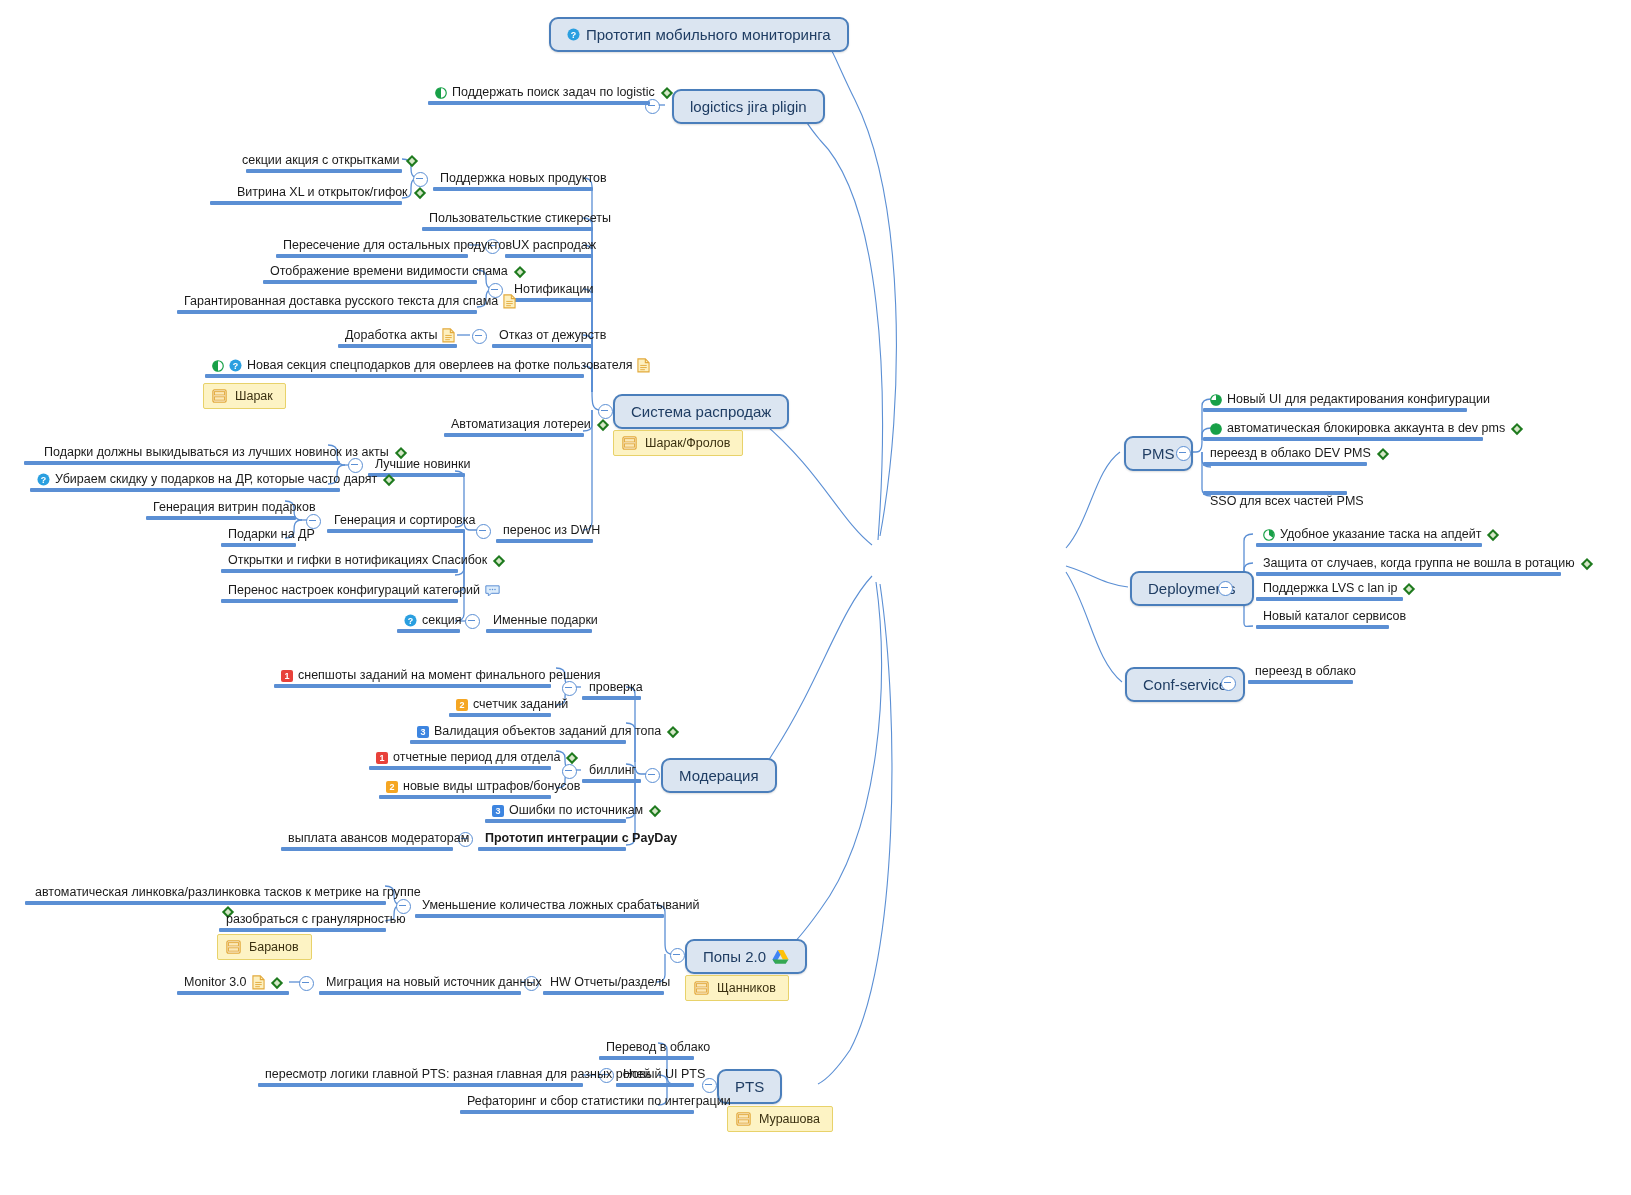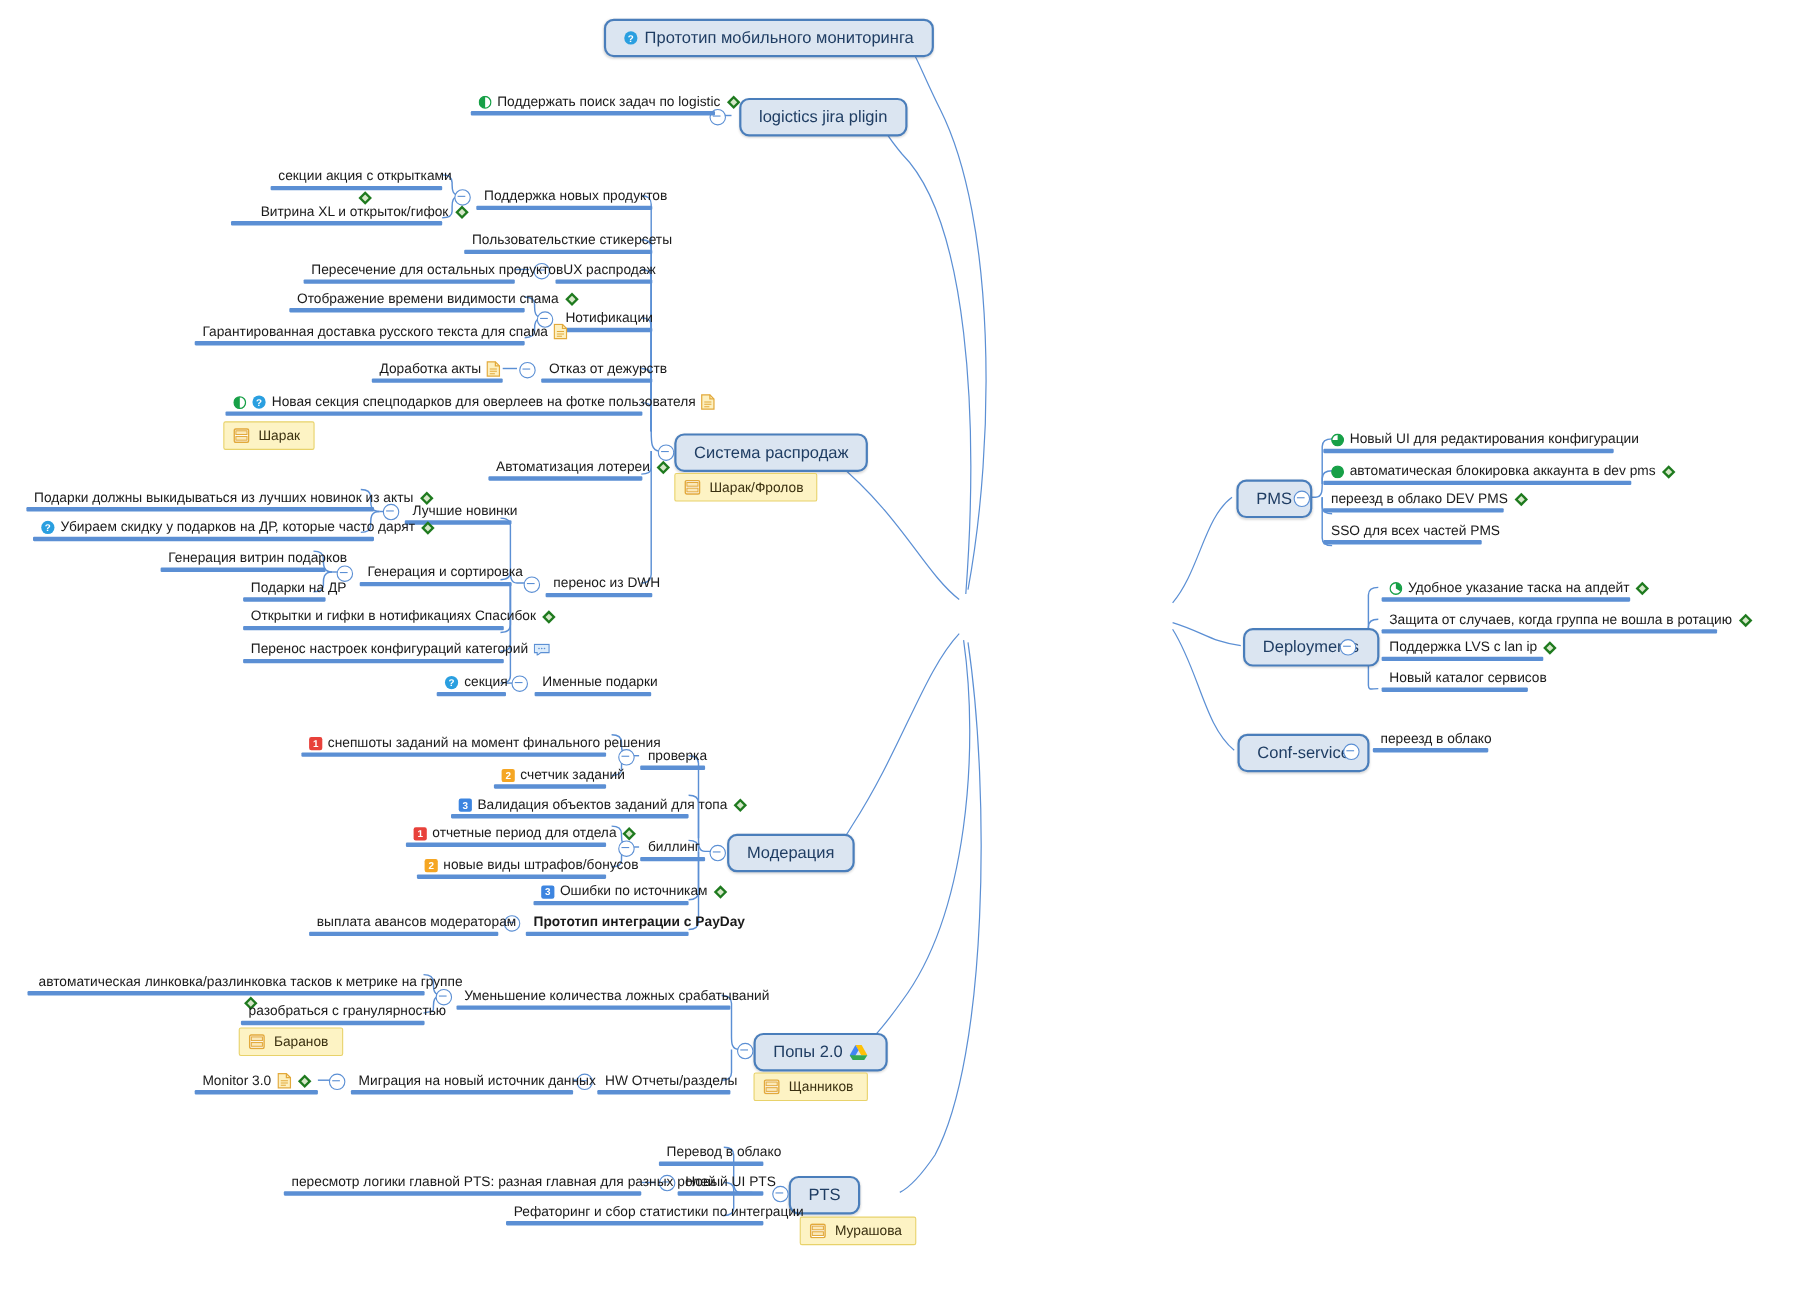--- a/index.html
+++ b/index.html
@@ -228,21 +228,21 @@
     </span>
     <span>Шарак/Фролов</span>
   </div>
 
   <div class="node sub" style="left:436px;top:171px;">
     <span>Поддержка новых продуктов</span>
   </div>
   <div class="underline" style="left:433px;top:187px;width:160px;"></div>
   <div class="handle" style="left:413px;top:172px;"></div>
 
-  <div class="node sub" style="left:249px;top:153px;flex-direction:column;">
+  <div class="node sub" style="left:238px;top:153px;">
     <span>секции акция с открытками</span>
     <span class="ico ico-flag">
         <svg viewBox="0 0 16 16">
           <path d="M8 1 L15 8 L8 15 L1 8 Z" fill="#1e7a1e"></path>
           <path d="M8 4.4 L11.6 8 L8 11.6 L4.4 8 Z" fill="#d6e8c8"></path>
         </svg>
       </span>
   </div>
   <div class="underline" style="left:246px;top:169px;width:156px;"></div>
 
@@ -368,21 +368,21 @@
   </div>
   <div class="underline" style="left:496px;top:539px;width:97px;"></div>
   <div class="handle" style="left:476px;top:524px;"></div>
 
   <div class="node sub" style="left:371px;top:457px;">
     <span>Лучшие новинки</span>
   </div>
   <div class="underline" style="left:368px;top:473px;width:97px;"></div>
   <div class="handle" style="left:348px;top:458px;"></div>
 
-  <div class="node sub" style="left:27px;top:445px;align-items:center;">
+  <div class="node sub" style="left:40px;top:445px;align-items:center;">
     <span>Подарки должны выкидываться из лучших новинок из акты</span>
     <span class="ico ico-flag">
         <svg viewBox="0 0 16 16">
           <path d="M8 1 L15 8 L8 15 L1 8 Z" fill="#1e7a1e"></path>
           <path d="M8 4.4 L11.6 8 L8 11.6 L4.4 8 Z" fill="#d6e8c8"></path>
         </svg>
       </span>
   </div>
   <div class="underline" style="left:24px;top:461px;width:316px;"></div>
 
@@ -696,21 +696,21 @@
     <span>переезд в облако DEV PMS</span>
     <span class="ico ico-flag">
         <svg viewBox="0 0 16 16">
           <path d="M8 1 L15 8 L8 15 L1 8 Z" fill="#1e7a1e"></path>
           <path d="M8 4.4 L11.6 8 L8 11.6 L4.4 8 Z" fill="#d6e8c8"></path>
         </svg>
       </span>
   </div>
   <div class="underline" style="left:1203px;top:462px;width:164px;"></div>
 
-  <div class="node sub" style="left:1206px;top:475px;">
+  <div class="node sub" style="left:1206px;top:494px;">
     <span>SSO для всех частей PMS</span>
   </div>
   <div class="underline" style="left:1203px;top:491px;width:144px;"></div>
 
   <div class="node main-topic" style="left:1130px;top:571px;">
     <span>Deployments</span>
   </div>
   <div class="handle" style="left:1218px;top:581px;"></div>
 
   <div class="node sub" style="left:1259px;top:527px;">

